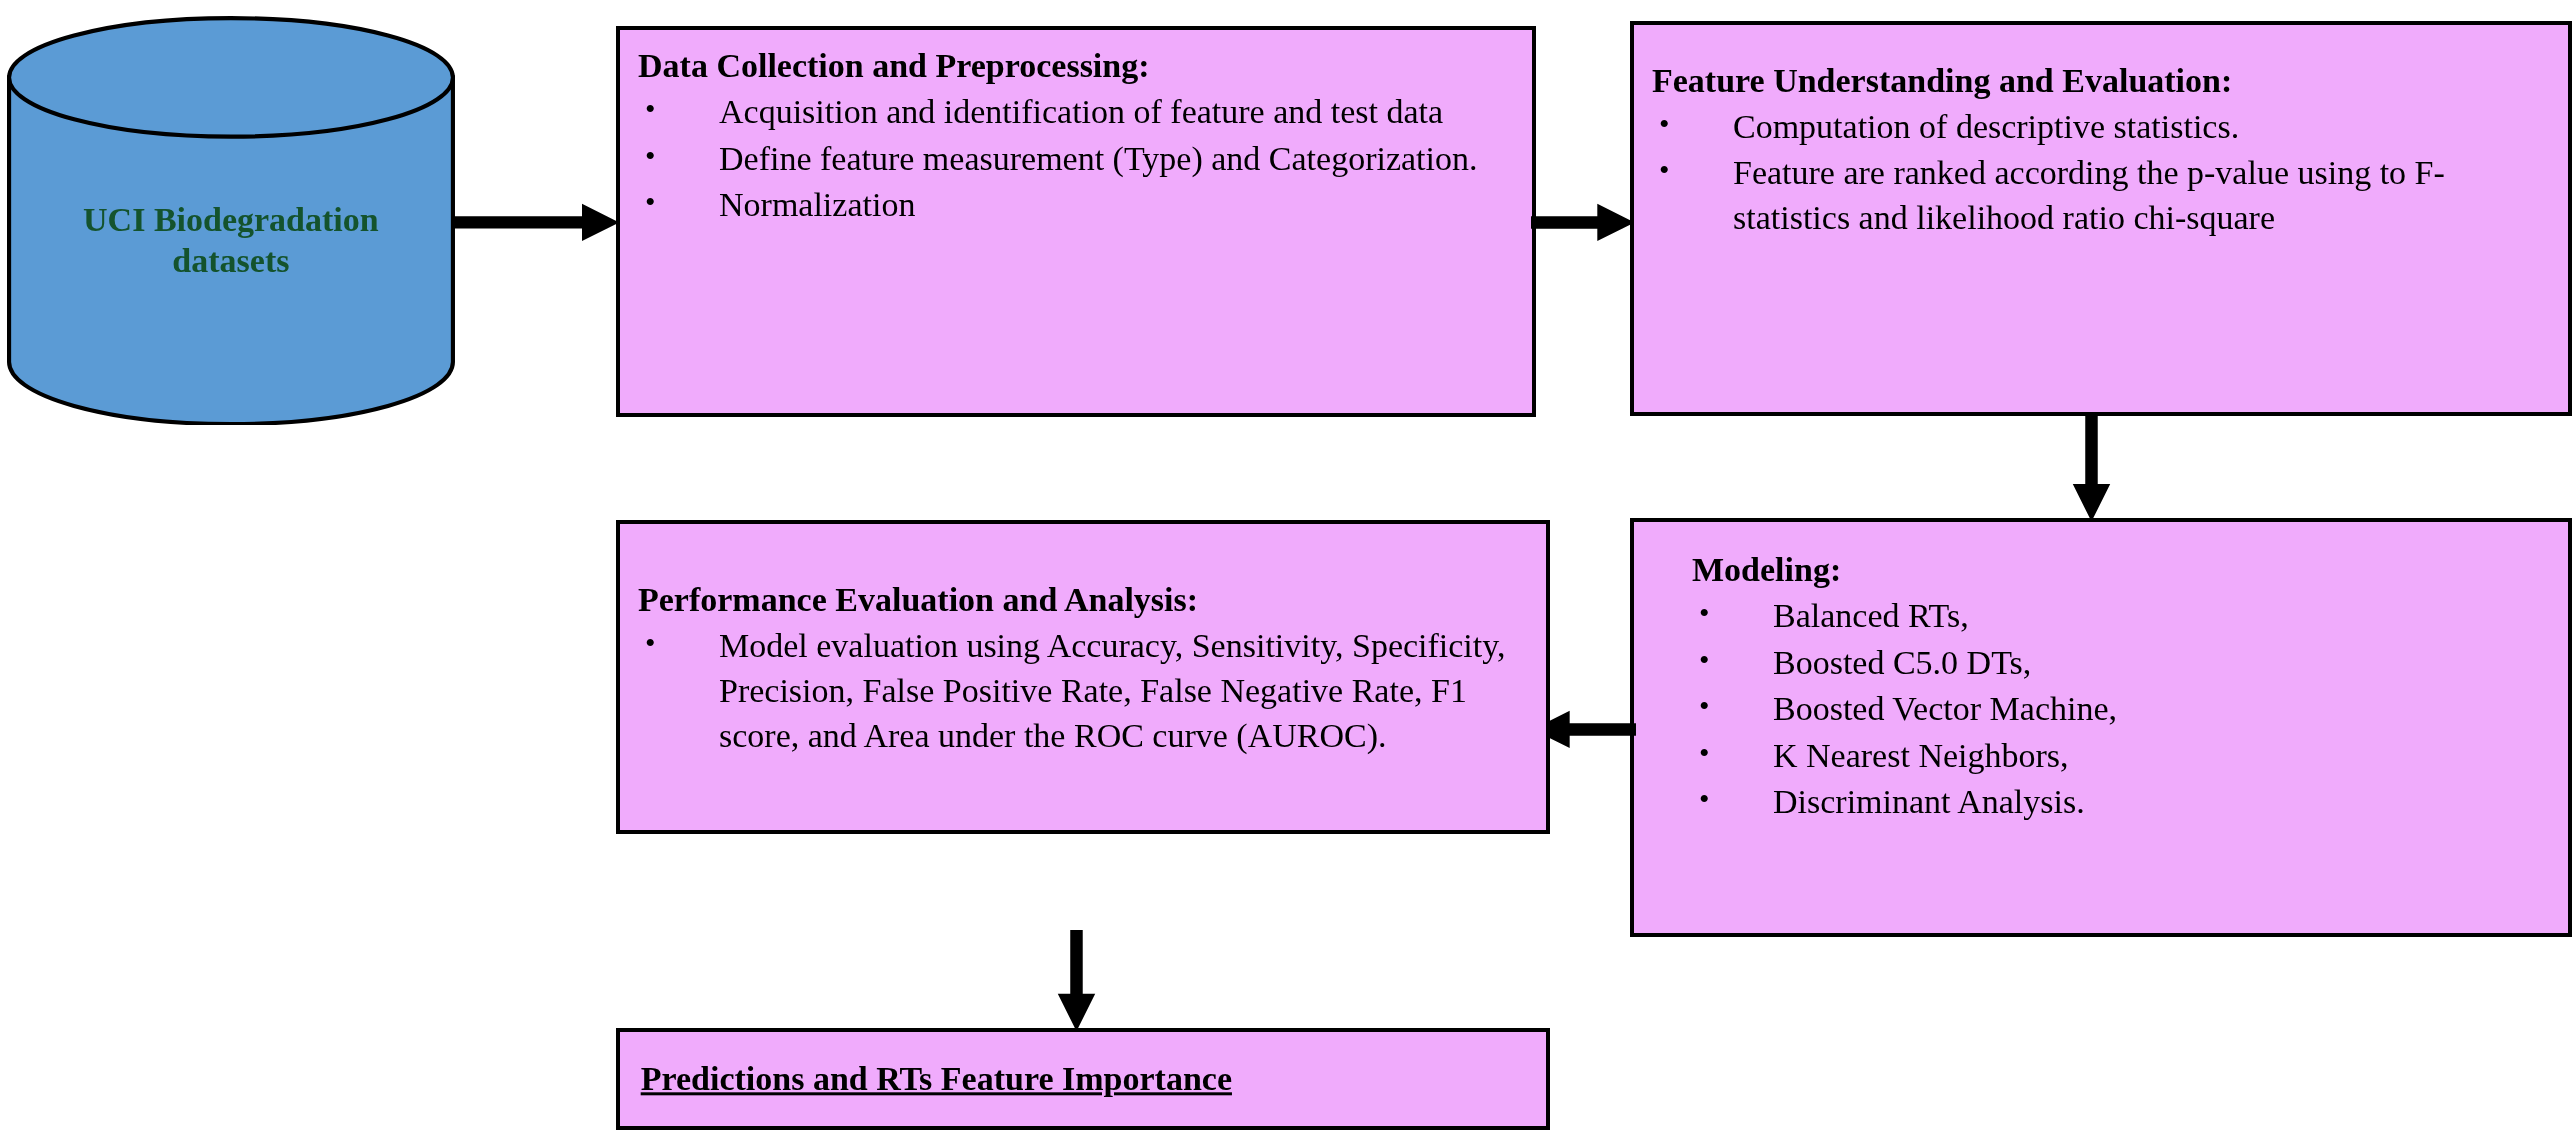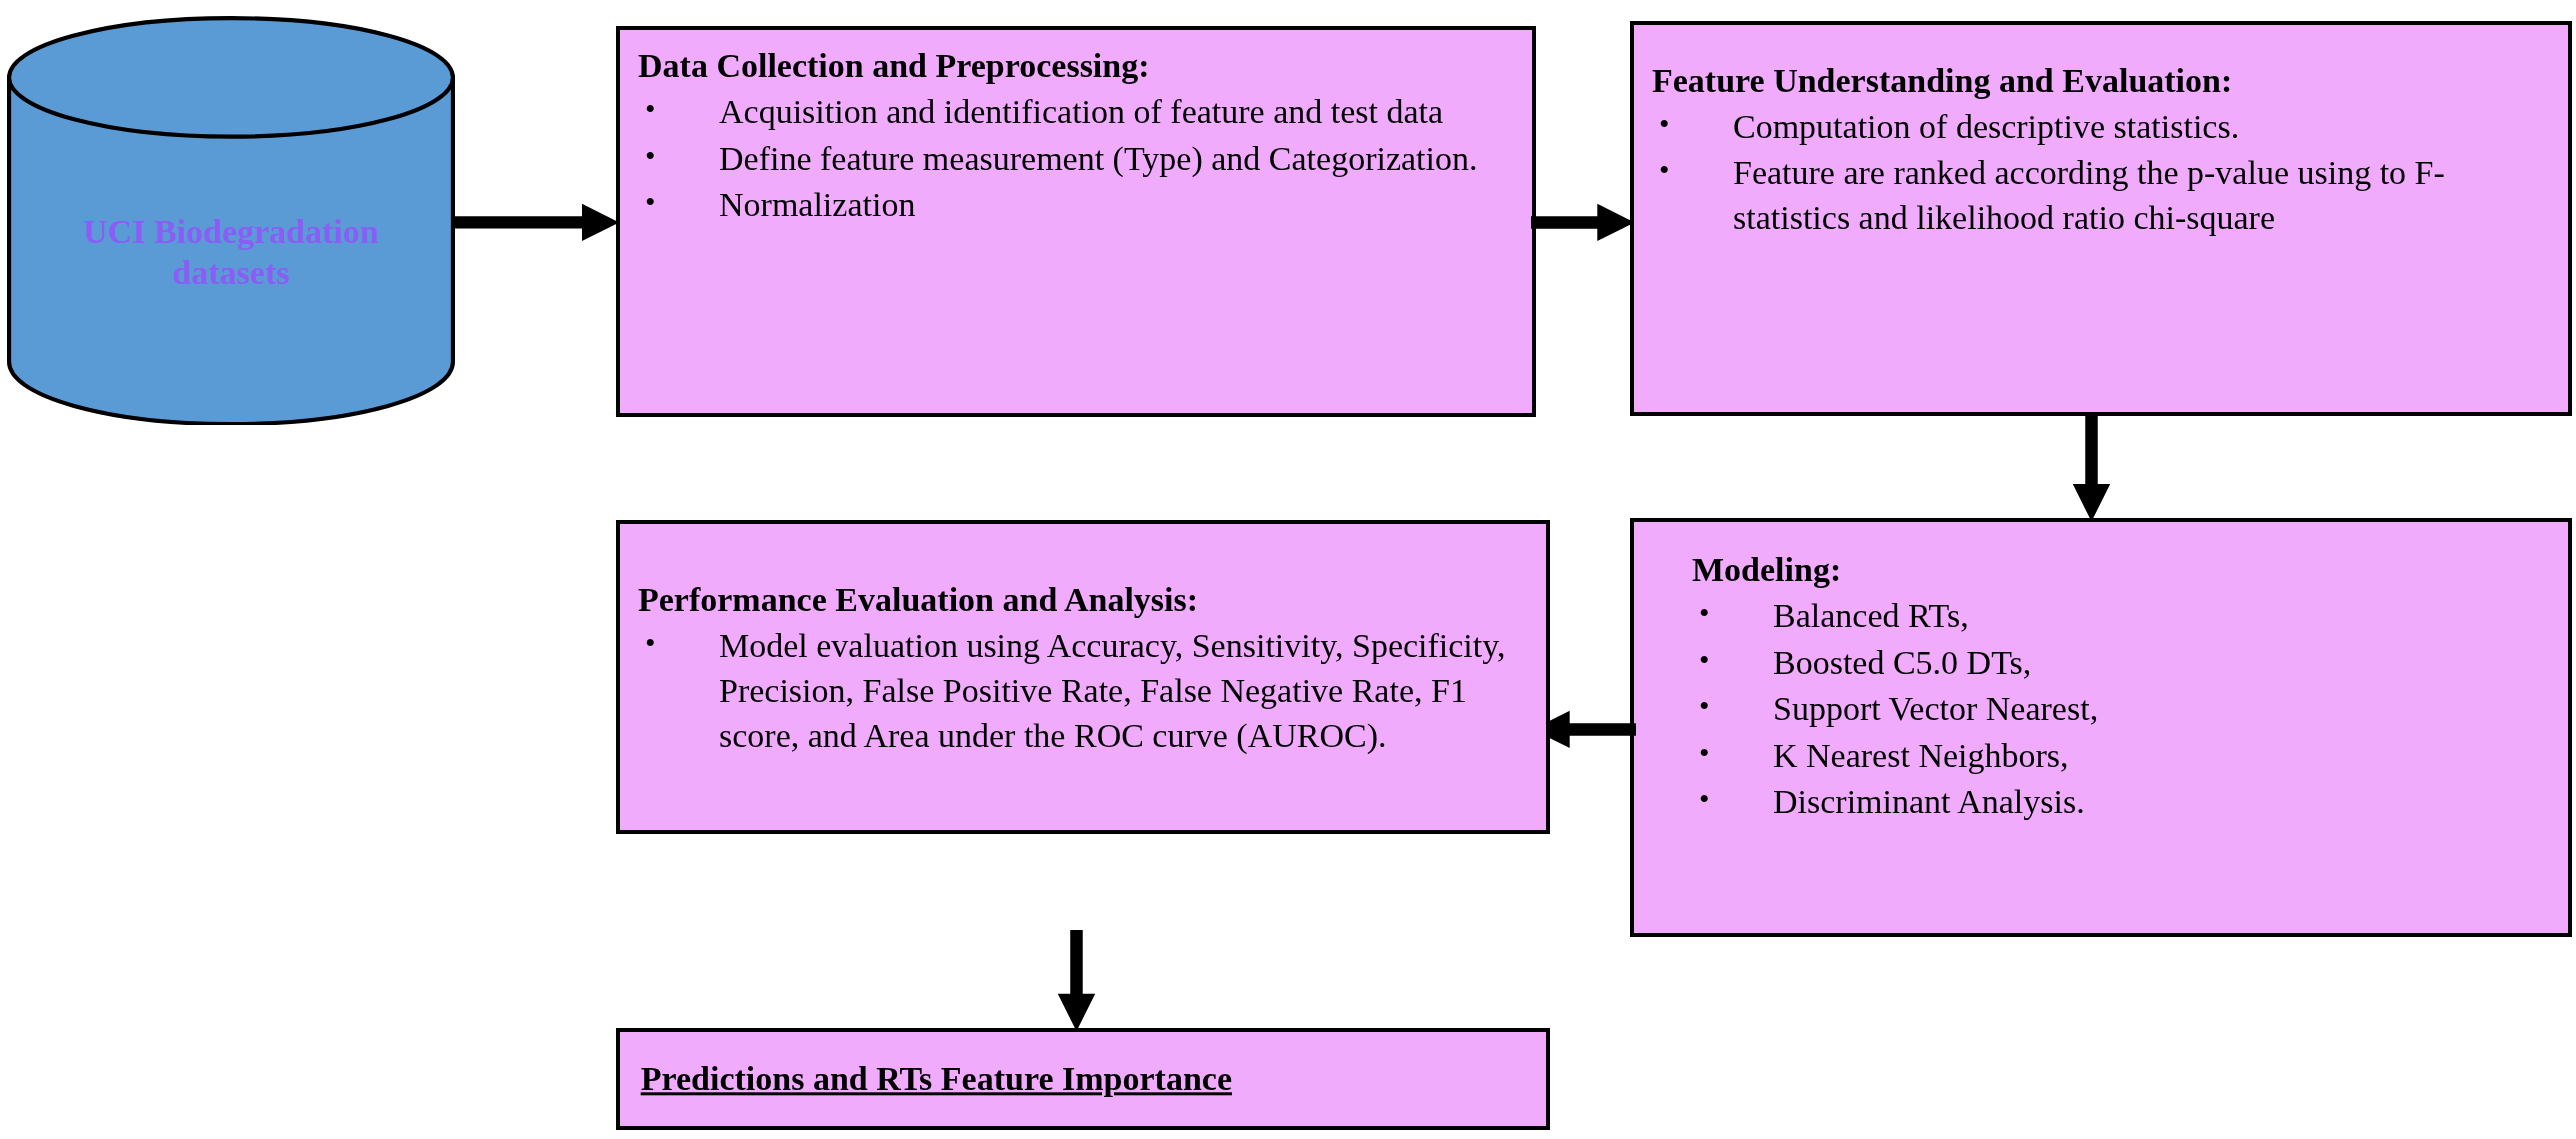--- a/index.html
+++ b/index.html
@@ -26,24 +26,23 @@
   }
   .cyl-svg { position: absolute; inset: 0; }
   .cyl-label {
     position: absolute;
     left: 0; right: 0;
     top: 185px;
     text-align: center;
     font-weight: bold;
     font-size: 34px;
     line-height: 1.22;
-    color: #8b5cf6;
+    color: #14532d;
     padding: 0 41px;
     box-sizing: border-box;
-    margin-top: 12px;
   }
 
   
   .pbox {
     position: absolute;
     background: #f0abfc;
     border: 4.8px solid #000000;
     box-sizing: border-box;
     color: #000000;
   }
@@ -189,21 +188,21 @@
         <li>
           <span class="dot">•</span>
           <span>Balanced RTs,</span>
         </li>
         <li>
           <span class="dot">•</span>
           <span>Boosted C5.0 DTs,</span>
         </li>
         <li>
           <span class="dot">•</span>
-          <span>Support Vector Nearest,</span>
+          <span>Boosted Vector Machine,</span>
         </li>
         <li>
           <span class="dot">•</span>
           <span>K Nearest Neighbors,</span>
         </li>
         <li>
           <span class="dot">•</span>
           <span>Discriminant Analysis.</span>
         </li>
       </ul>

